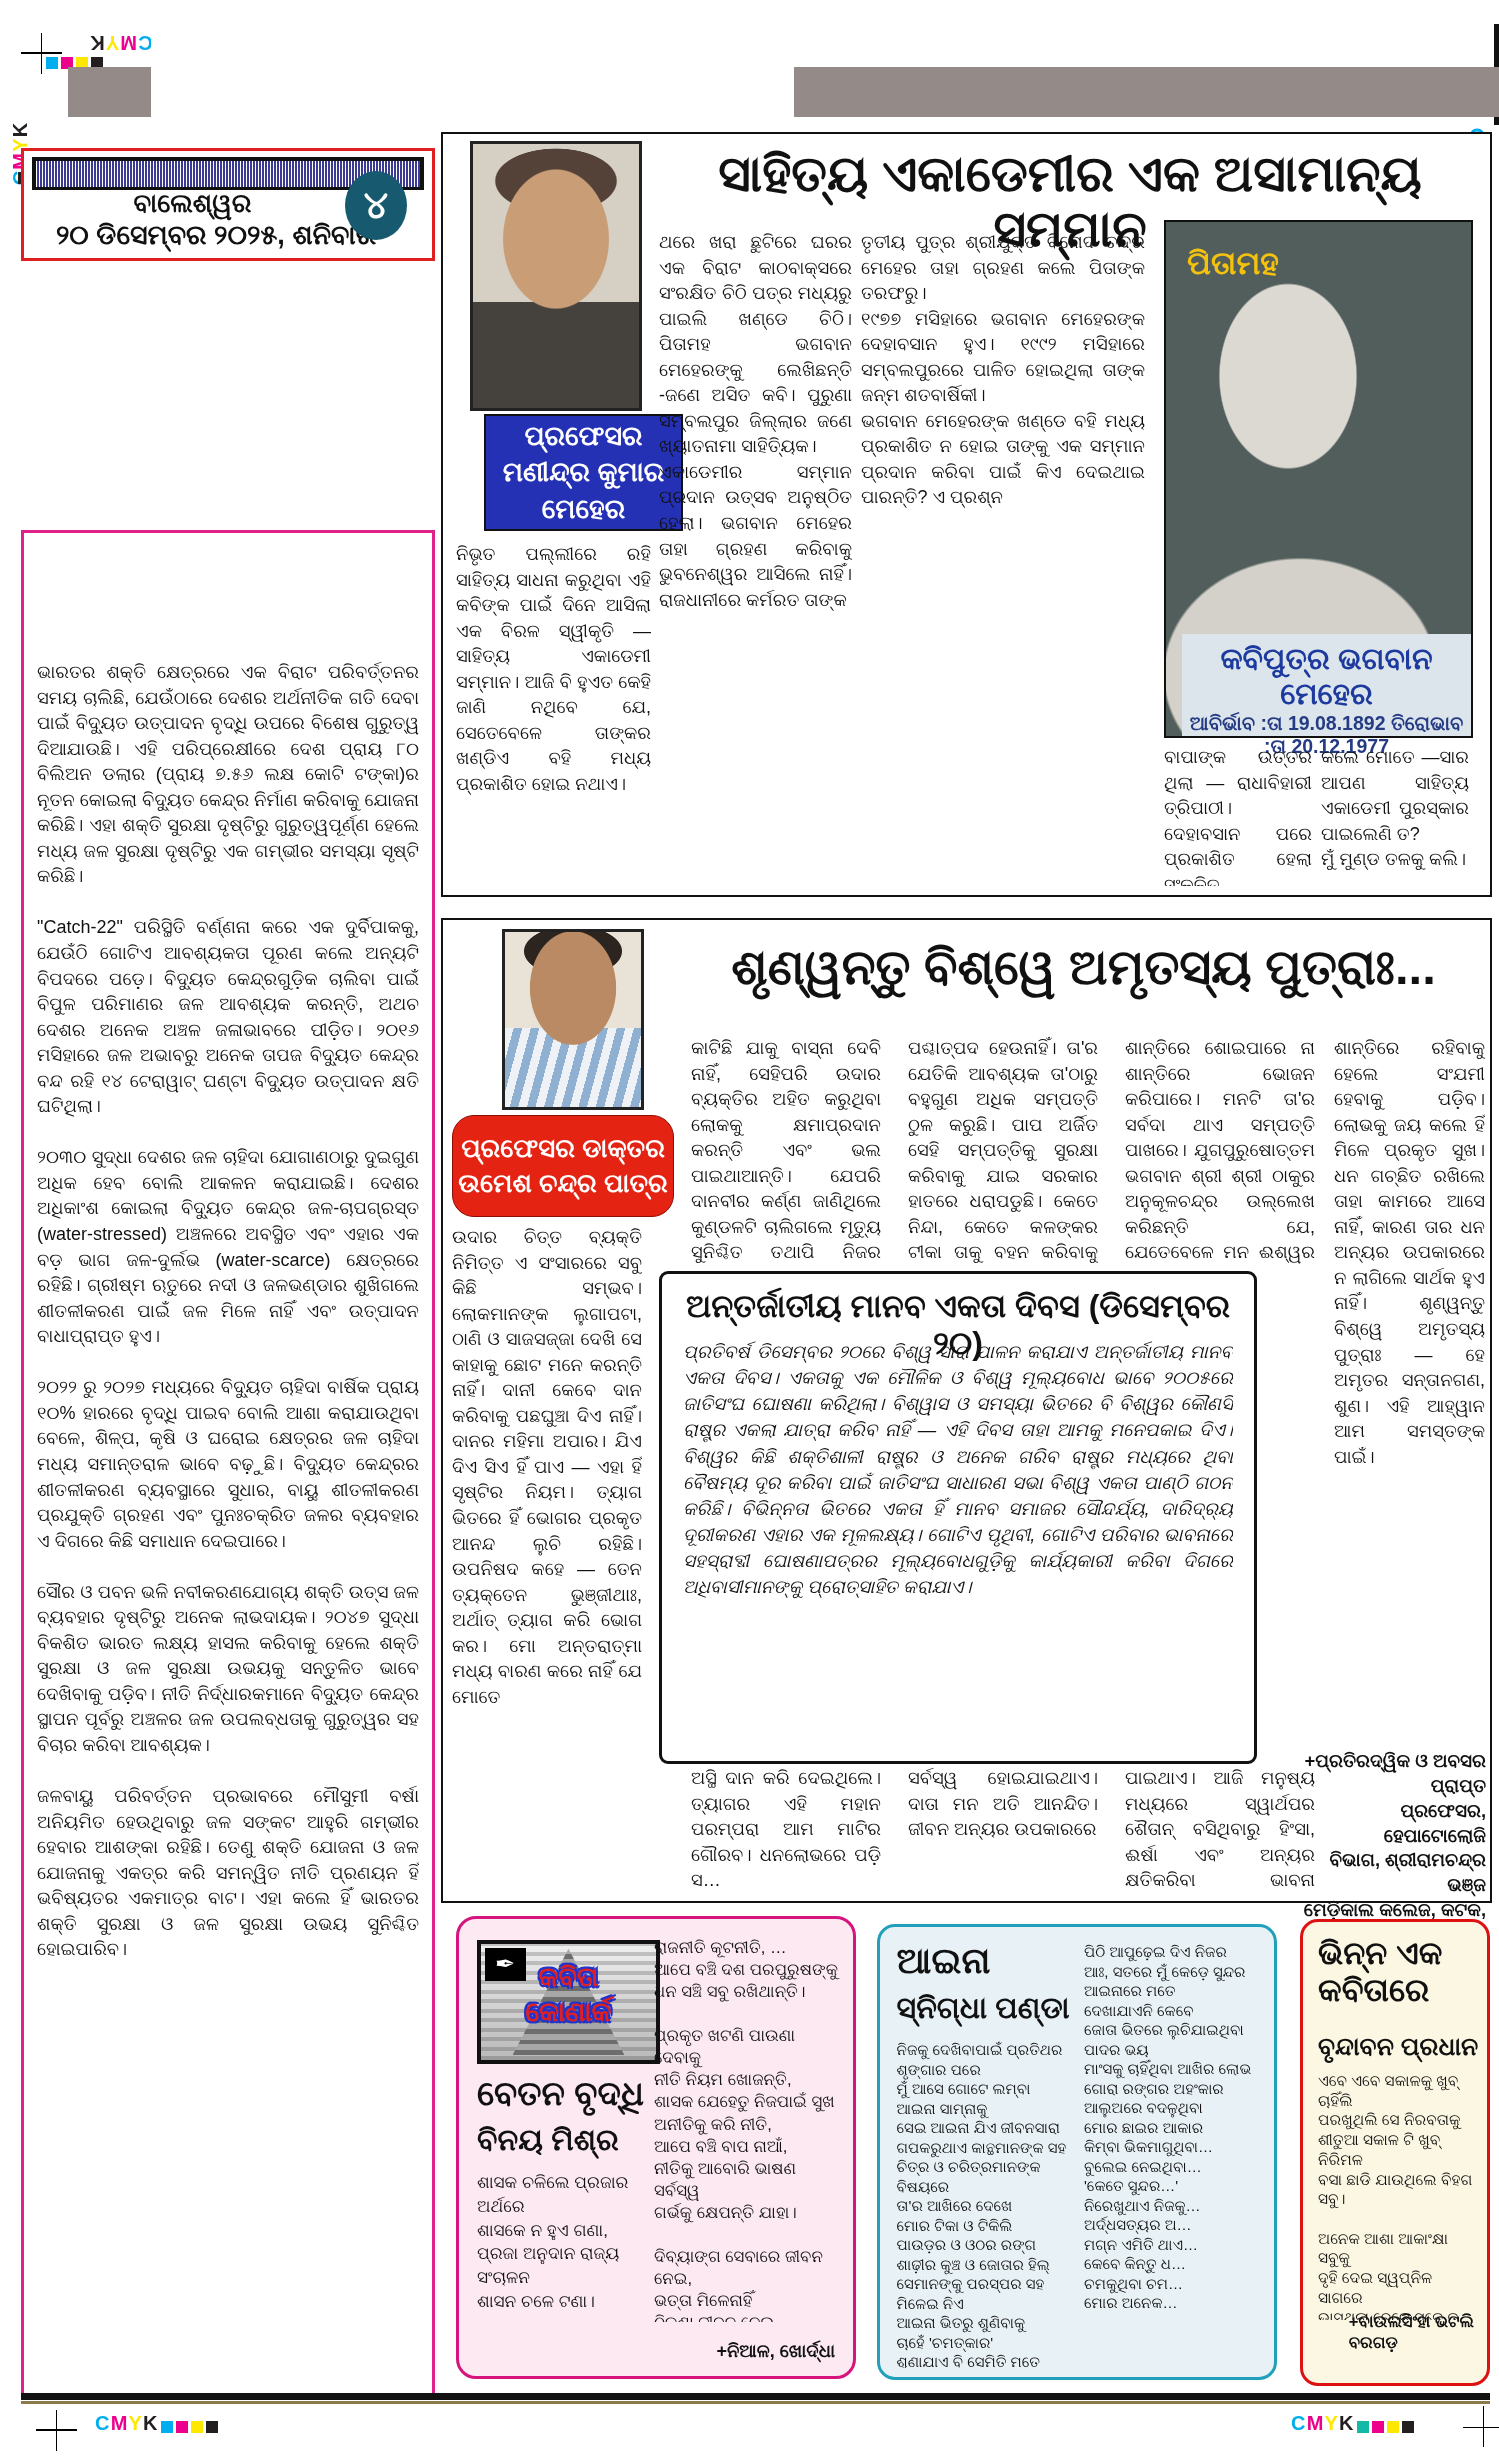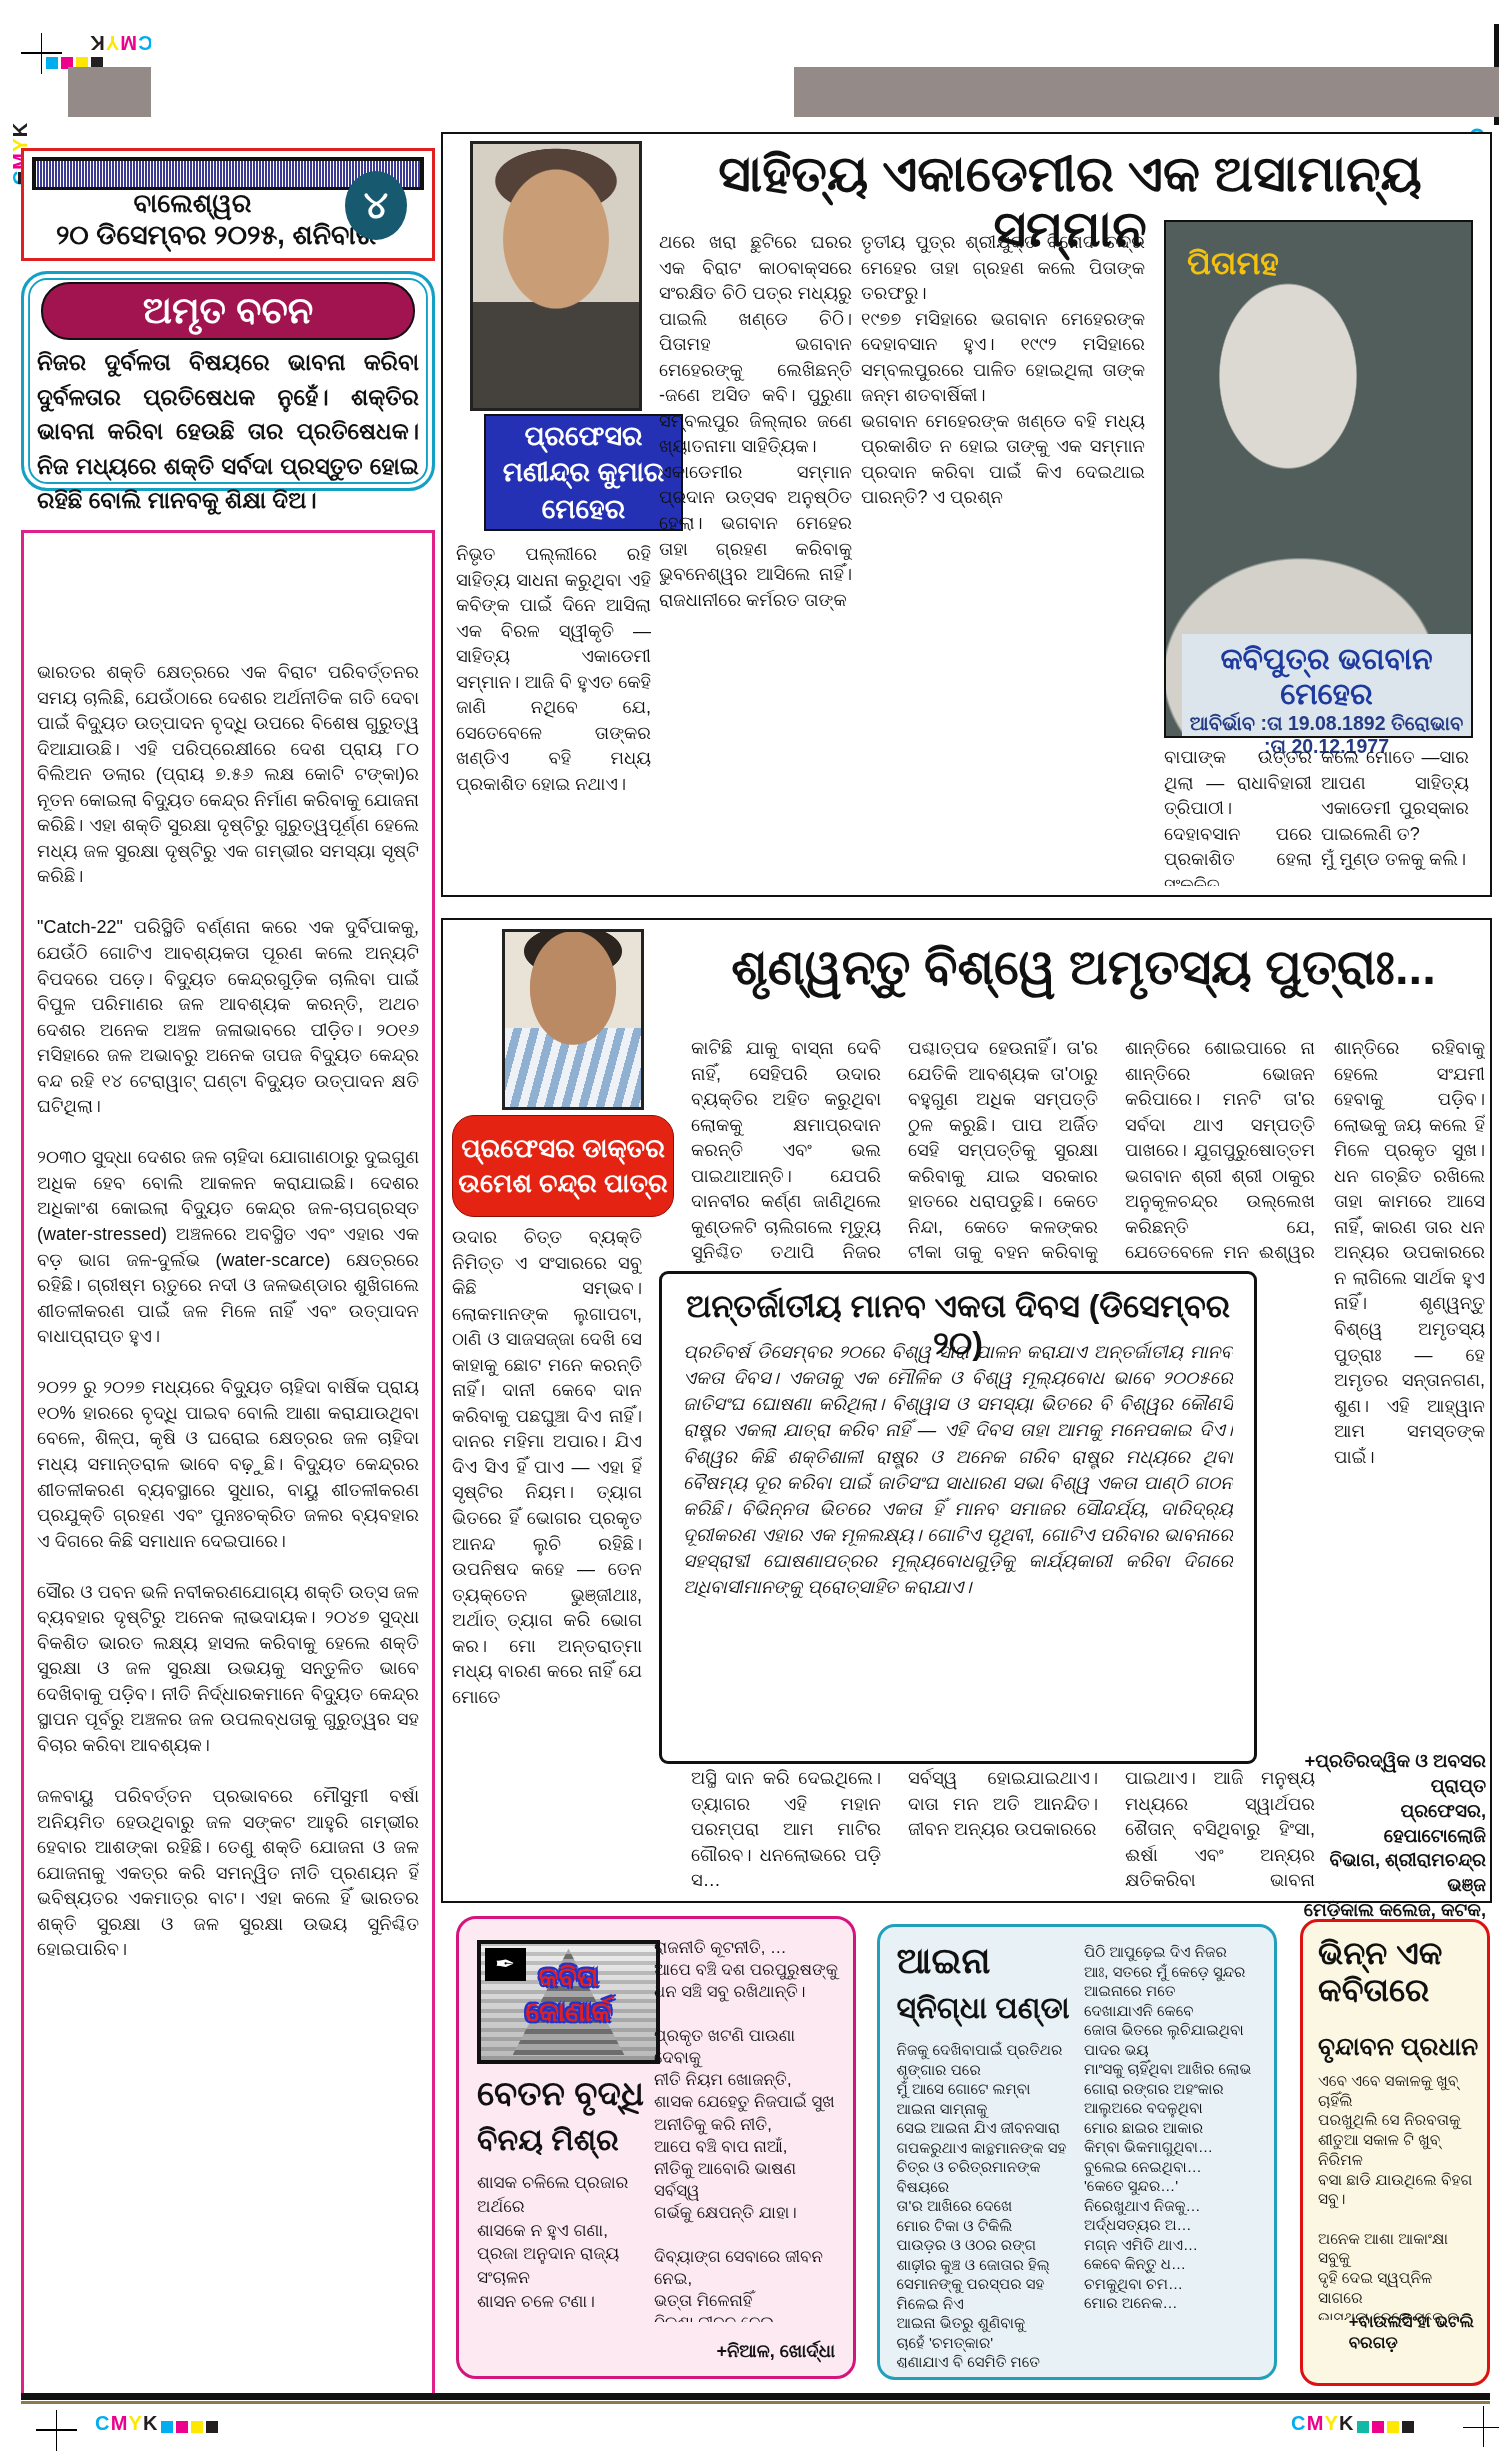--- a/index.html
+++ b/index.html
@@ -125,24 +125,20 @@
 
   <div class="abs datebox" style="left:21px;top:148px;width:408px;height:107px;">
     <div class="abs stripebar" style="left:8.3px;top:6px;right:8.3px;height:26px;">
         <div class="stripes"></div>
       </div>
     <div class="abs ctr bold" style="left:0;right:71px;top:37px;font-size:26px;">ବାଲେଶ୍ୱର</div>
     <div class="abs ctr bold" style="left:0;right:24px;top:69px;font-size:27px;">୨୦ ଡିସେମ୍ବର ୨୦୨୫, ଶନିବାର</div>
   </div>
   <div class="abs pagecircle" style="left:345px;top:171px;width:62px;height:69px;">୪</div>
 
-  <div class="abs amruta" style="left:21px;top:271px;width:408px;height:214px;">
-    <div class="amruta-pill abs" style="left:16.6px;top:8.3px;right:16.6px;height:54px;">ଅମୃତ ବଚନ</div>
-    <div class="abs just bold pre" style="left:13px;right:13px;top:71px;font-size:23px;line-height:1.5;">ନିଜର ଦୁର୍ବଳତା ବିଷୟରେ ଭାବନା କରିବା ଦୁର୍ବଳତାର ପ୍ରତିଷେଧକ ନୁହେଁ। ଶକ୍ତିର ଭାବନା କରିବା ହେଉଛି ତାର ପ୍ରତିଷେଧକ। ନିଜ ମଧ୍ୟରେ ଶକ୍ତି ସର୍ବଦା ପ୍ରସ୍ତୁତ ହୋଇ ରହିଛି ବୋଲି ମାନବକୁ ଶିକ୍ଷା ଦିଅ।</div>
-  </div>
 
   <div class="abs energybox clip" style="left:21px;top:530px;width:408px;height:1860px;">
     <div class="abs just pre bodytxt clip" style="left:13px;right:13px;top:127px;bottom:9.5px;">ଭାରତର ଶକ୍ତି କ୍ଷେତ୍ରରେ ଏକ ବିରାଟ ପରିବର୍ତ୍ତନର ସମୟ ଚାଲିଛି, ଯେଉଁଠାରେ ଦେଶର ଅର୍ଥନୀତିକ ଗତି ଦେବା ପାଇଁ ବିଦ୍ୟୁତ ଉତ୍ପାଦନ ବୃଦ୍ଧି ଉପରେ ବିଶେଷ ଗୁରୁତ୍ୱ ଦିଆଯାଉଛି। ଏହି ପରିପ୍ରେକ୍ଷୀରେ ଦେଶ ପ୍ରାୟ ୮୦ ବିଲିଅନ ଡଲାର (ପ୍ରାୟ ୭.୫୬ ଲକ୍ଷ କୋଟି ଟଙ୍କା)ର ନୂତନ କୋଇଲା ବିଦ୍ୟୁତ କେନ୍ଦ୍ର ନିର୍ମାଣ କରିବାକୁ ଯୋଜନା କରିଛି। ଏହା ଶକ୍ତି ସୁରକ୍ଷା ଦୃଷ୍ଟିରୁ ଗୁରୁତ୍ୱପୂର୍ଣ୍ଣ ହେଲେ ମଧ୍ୟ ଜଳ ସୁରକ୍ଷା ଦୃଷ୍ଟିରୁ ଏକ ଗମ୍ଭୀର ସମସ୍ୟା ସୃଷ୍ଟି କରିଛି।
 
 "Catch-22" ପରିସ୍ଥିତି ବର୍ଣ୍ଣନା କରେ ଏକ ଦୁର୍ବିପାକକୁ, ଯେଉଁଠି ଗୋଟିଏ ଆବଶ୍ୟକତା ପୂରଣ କଲେ ଅନ୍ୟଟି ବିପଦରେ ପଡ଼େ। ବିଦ୍ୟୁତ କେନ୍ଦ୍ରଗୁଡ଼ିକ ଚାଲିବା ପାଇଁ ବିପୁଳ ପରିମାଣର ଜଳ ଆବଶ୍ୟକ କରନ୍ତି, ଅଥଚ ଦେଶର ଅନେକ ଅଞ୍ଚଳ ଜଳାଭାବରେ ପୀଡ଼ିତ। ୨୦୧୬ ମସିହାରେ ଜଳ ଅଭାବରୁ ଅନେକ ତାପଜ ବିଦ୍ୟୁତ କେନ୍ଦ୍ର ବନ୍ଦ ରହି ୧୪ ଟେରାୱାଟ୍ ଘଣ୍ଟା ବିଦ୍ୟୁତ ଉତ୍ପାଦନ କ୍ଷତି ଘଟିଥିଲା।
 
 ୨୦୩୦ ସୁଦ୍ଧା ଦେଶର ଜଳ ଚାହିଦା ଯୋଗାଣଠାରୁ ଦୁଇଗୁଣ ଅଧିକ ହେବ ବୋଲି ଆକଳନ କରାଯାଇଛି। ଦେଶର ଅଧିକାଂଶ କୋଇଲା ବିଦ୍ୟୁତ କେନ୍ଦ୍ର ଜଳ-ଚାପଗ୍ରସ୍ତ (water-stressed) ଅଞ୍ଚଳରେ ଅବସ୍ଥିତ ଏବଂ ଏହାର ଏକ ବଡ଼ ଭାଗ ଜଳ-ଦୁର୍ଲଭ (water-scarce) କ୍ଷେତ୍ରରେ ରହିଛି। ଗ୍ରୀଷ୍ମ ଋତୁରେ ନଦୀ ଓ ଜଳଭଣ୍ଡାର ଶୁଖିଗଲେ ଶୀତଳୀକରଣ ପାଇଁ ଜଳ ମିଳେ ନାହିଁ ଏବଂ ଉତ୍ପାଦନ ବାଧାପ୍ରାପ୍ତ ହୁଏ।
 
 ୨୦୨୨ ରୁ ୨୦୨୭ ମଧ୍ୟରେ ବିଦ୍ୟୁତ ଚାହିଦା ବାର୍ଷିକ ପ୍ରାୟ ୧୦% ହାରରେ ବୃଦ୍ଧି ପାଇବ ବୋଲି ଆଶା କରାଯାଉଥିବା ବେଳେ, ଶିଳ୍ପ, କୃଷି ଓ ଘରୋଇ କ୍ଷେତ୍ରର ଜଳ ଚାହିଦା ମଧ୍ୟ ସମାନ୍ତରାଳ ଭାବେ ବଢ଼ୁଛି। ବିଦ୍ୟୁତ କେନ୍ଦ୍ରର ଶୀତଳୀକରଣ ବ୍ୟବସ୍ଥାରେ ସୁଧାର, ବାୟୁ ଶୀତଳୀକରଣ ପ୍ରଯୁକ୍ତି ଗ୍ରହଣ ଏବଂ ପୁନଃଚକ୍ରିତ ଜଳର ବ୍ୟବହାର ଏ ଦିଗରେ କିଛି ସମାଧାନ ଦେଇପାରେ।
 

